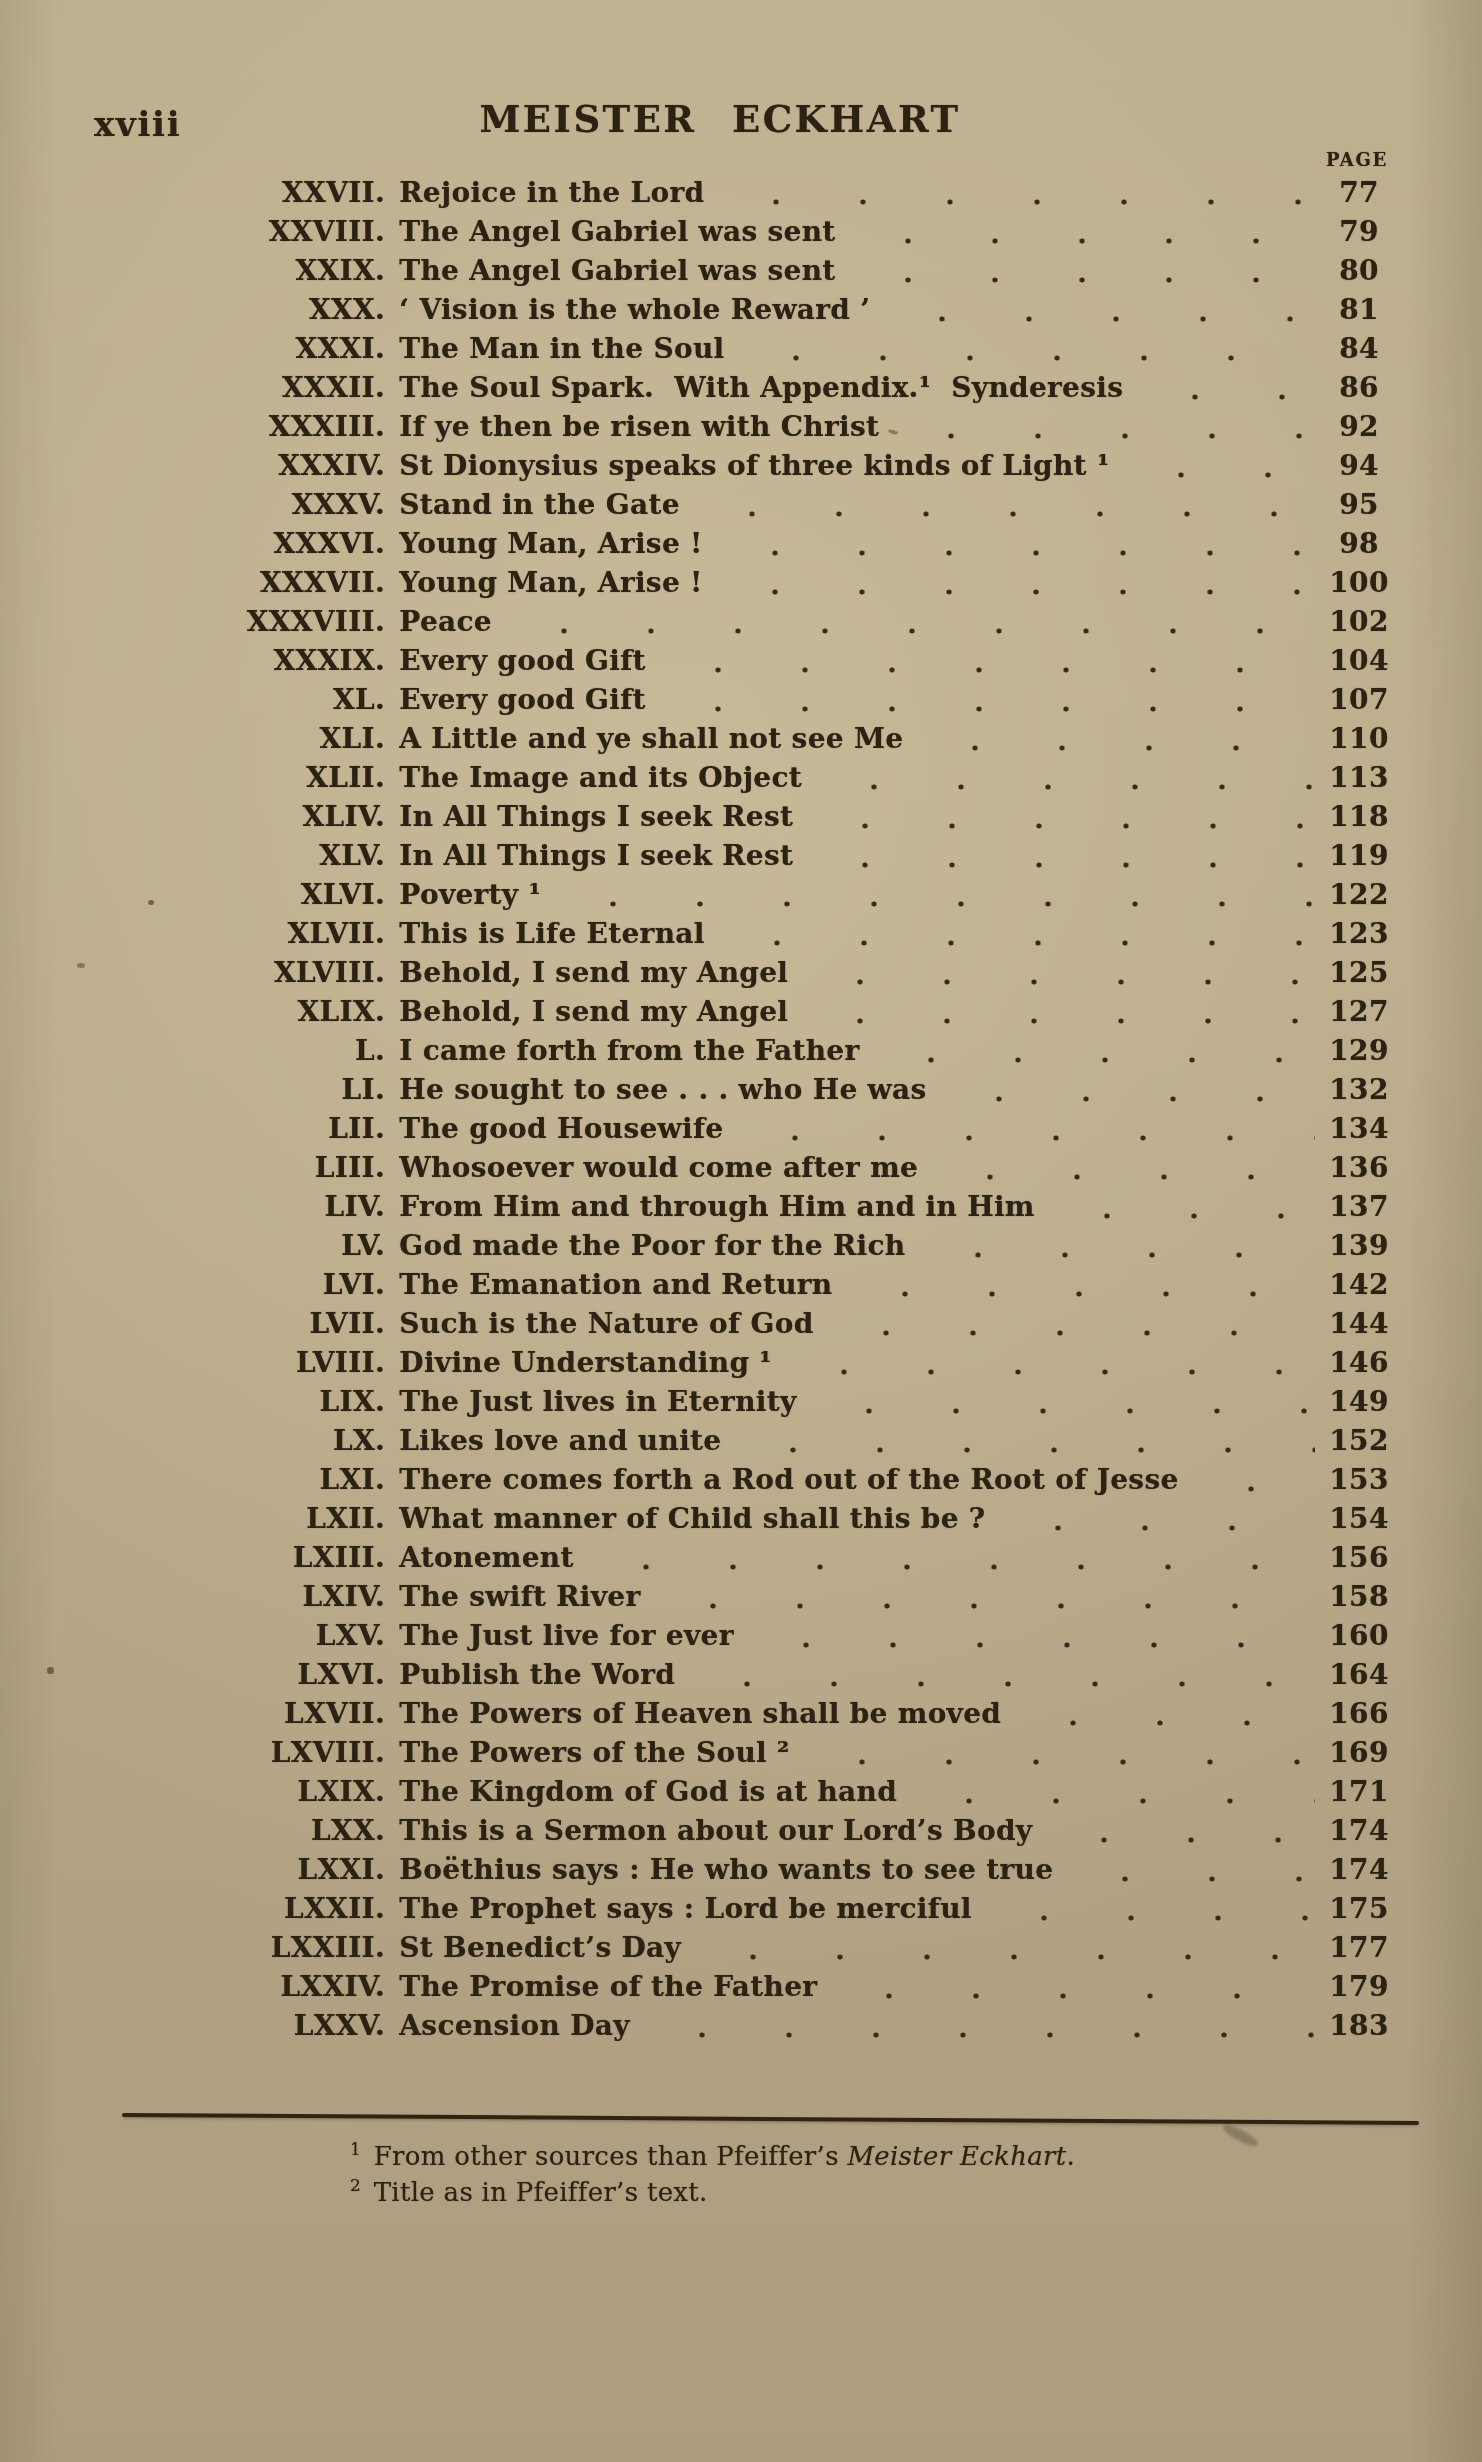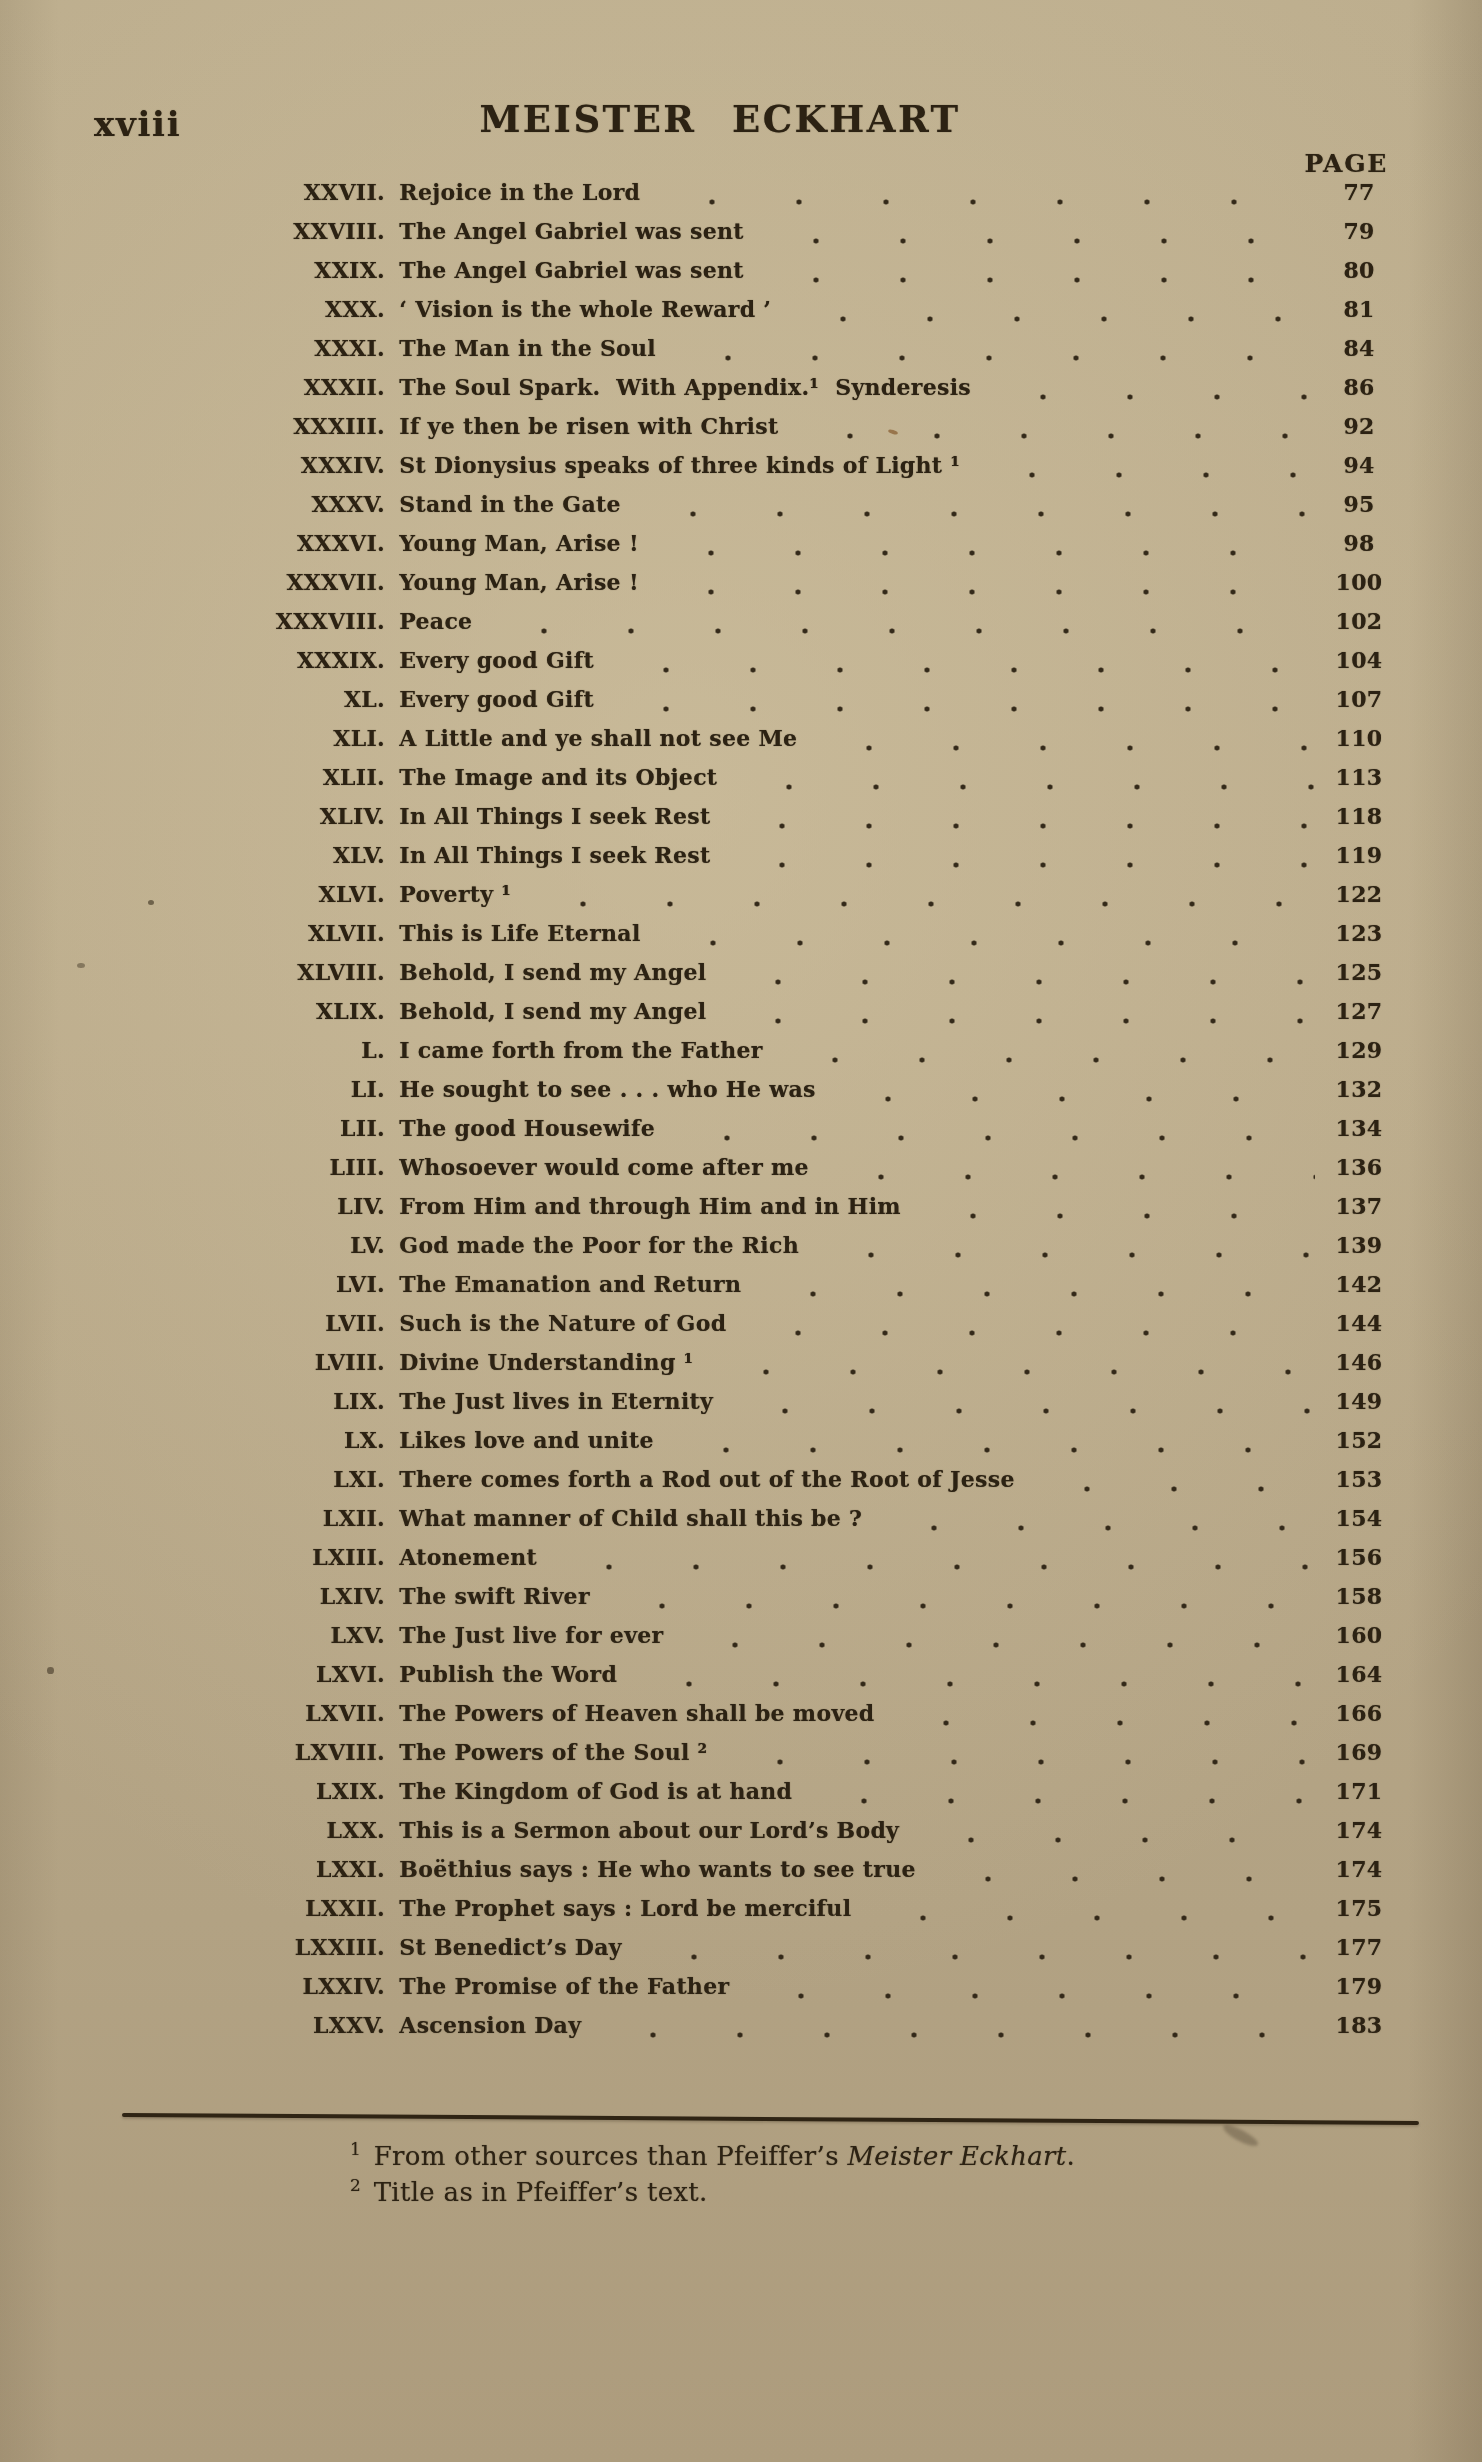--- a/index.html
+++ b/index.html
@@ -21,30 +21,30 @@
     position: absolute; left: 94px; top: 106px;
     font-size: 34px; line-height: 37px; letter-spacing: 1.7px; font-weight: 700;
   }
   .running-title {
     position: absolute; left: 720px; top: 99px; transform: translateX(-50%);
     font-size: 37px; line-height: 40px; font-weight: 700;
     letter-spacing: 2.5px; word-spacing: 20px; white-space: nowrap;
   }
   .page-col-label {
     position: absolute; right: 94px; top: 149px;
-    font-size: 25px; font-weight: 700; letter-spacing: 1.7px;
+    font-size: 18px; font-weight: 700; letter-spacing: 1.7px;
   }
 
   .toc {
     position: absolute; left: 59px; right: 87px; top: 173px;
   }
   .toc-row {
     display: flex; align-items: baseline;
     height: 39px; line-height: 39px;
-    font-size: 22px; font-weight: 700; letter-spacing: 0.3px;
+    font-size: 28px; font-weight: 700; letter-spacing: 0.3px;
     white-space: pre;
   }
   .toc-num   { flex: none; width: 326px; text-align: right; }
   .toc-title { flex: none; padding-left: 14.3px; }
   .toc-leader {
     flex: 1 1 auto; min-width: 0; align-self: stretch; margin-right: 8.4px;
     background-image: radial-gradient(circle, rgba(44,34,19,0.95) 2.3px, rgba(44,34,19,0) 3px);
     background-size: 87px 8.4px; background-repeat: repeat-x;
     background-position: 28.5px 25px;
   }

